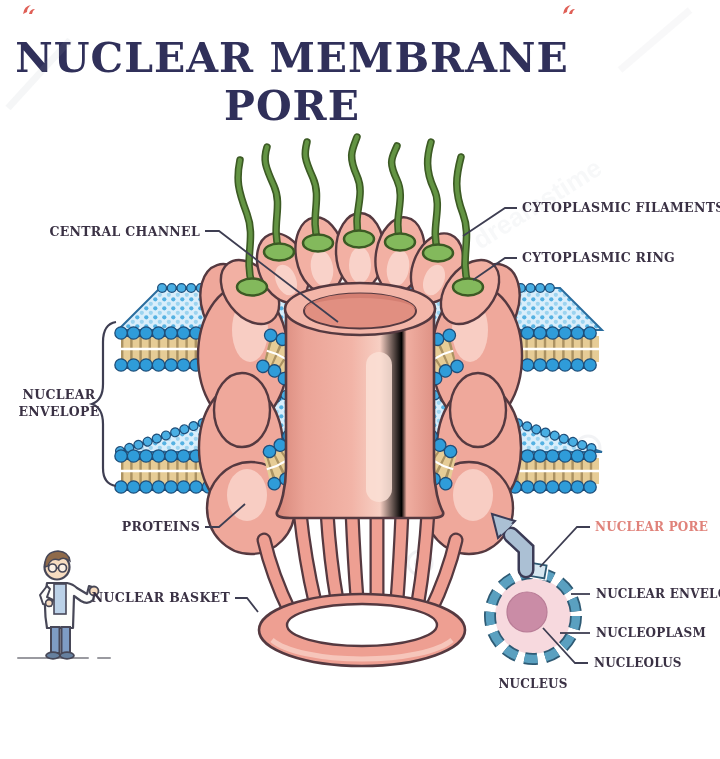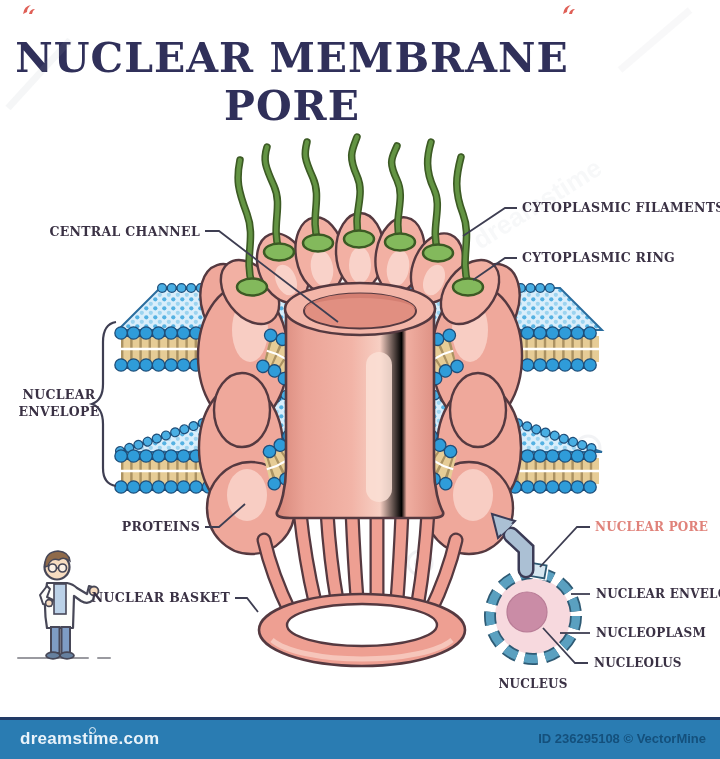--- a/index.html
+++ b/index.html
@@ -314,19 +314,14 @@
       <text class="lbl" x="230" y="602" text-anchor="end">NUCLEAR BASKET</text>
 
       <text class="lbl-sm lbl-red" x="595" y="531">NUCLEAR PORE</text>
       <text class="lbl-sm" x="596" y="598">NUCLEAR ENVELOPE</text>
       <text class="lbl-sm" x="596" y="637">NUCLEOPLASM</text>
       <text class="lbl-sm" x="594" y="667">NUCLEOLUS</text>
       <text class="lbl-sm" x="533" y="688" text-anchor="middle">NUCLEUS</text>
     </g>
   </svg>
 
-  <div class="footer">
-    <span class="site">dreamstime.com</span>
-    <span class="ring"></span>
-    <span class="credit">ID 236295108 © VectorMine</span>
-  </div>
 
 </div>
 
 </body></html>

